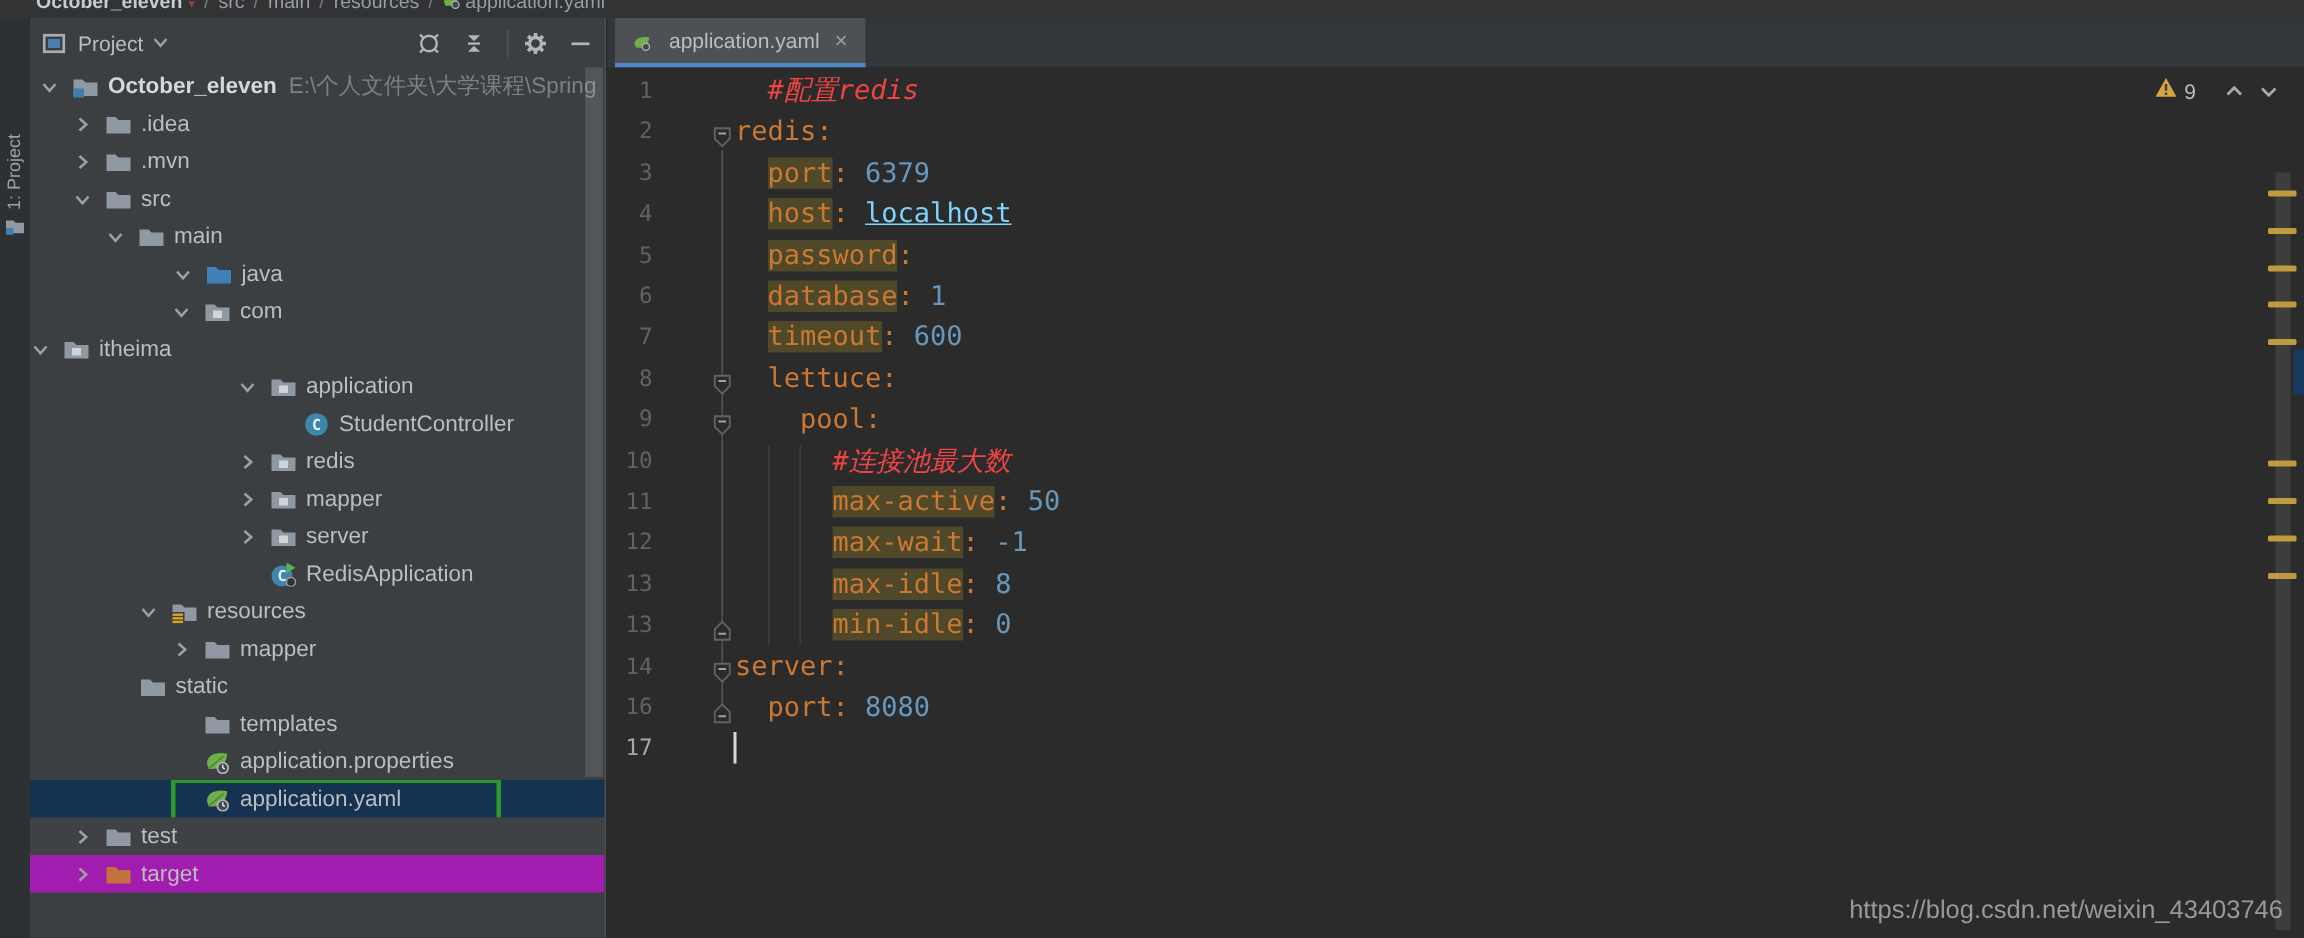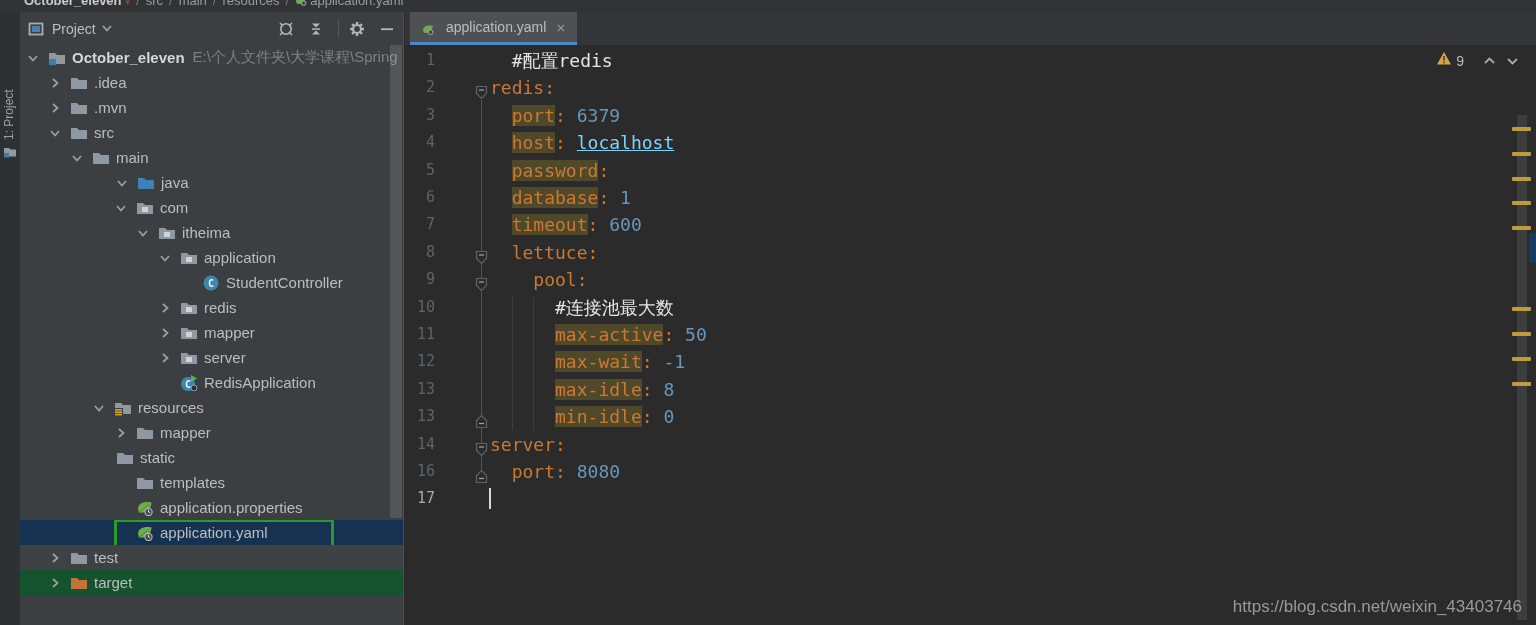--- a/index.html
+++ b/index.html
@@ -25,21 +25,21 @@
   .panel-header{position:absolute;left:0;top:0;width:100%;height:33px;display:flex;align-items:center;padding:0 8px;}
   .panel-title{color:#bbbdbf;font-size:14px;margin:0 4px 0 8px;}
   .hdr-ico{width:16px;height:16px;display:inline-block;}
   .hdr-btn{width:16px;height:16px;margin-left:14px;display:inline-block;}
   .hdr-spacer{flex:1;}
   .hdr-sep{width:1px;height:18px;background:#55585a;margin-left:14px;}
   .tree{position:absolute;left:0;top:33px;width:100%;height:580px;font-size:15px;color:#bbbdbf;}
   .tree-row{position:relative;height:25px;display:flex;align-items:center;white-space:nowrap;overflow:hidden;}
   .tree-row.sel{background:#153250;}
   .tree-row.testbg{background:#3f4245;}
-  .tree-row.targetbg{background:#14532d;}
+  .tree-row.targetbg{background:#a21caf;}
   .chev{width:14px;height:14px;margin-right:8px;flex:none;}
   .t-ico{width:18px;height:16px;margin-right:6px;flex:none;}
   .t-label{flex:none;}
   .t-label.b{font-weight:bold;color:#d5d7d9;}
   .t-sub{color:#7d8083;margin-left:8px;}
   .tree-row.annotated::after{content:"";position:absolute;left:94px;top:-1px;width:214px;height:26px;
     border:3px solid #2c9a28;pointer-events:none;}
   .tree-scrollbar{position:absolute;right:1px;top:33px;width:12px;height:473px;background:rgba(255,255,255,.12);}
   
   .editor{position:absolute;left:405px;top:12px;width:1131px;height:613px;background:#2b2b2b;}
@@ -55,21 +55,21 @@
     font-family:"DejaVu Sans Mono",monospace;font-size:18px;line-height:27.4px;}
   .ln{position:absolute;left:0;width:30px;text-align:right;color:#606366;font-size:15px;}
   .ln.bright{color:#a6a8aa;}
   .foldm{position:absolute;left:70px;top:6px;width:13px;height:15px;}
   .ctext{position:absolute;left:85px;white-space:pre;color:#a9b7c6;}
   .key{color:#cc7832;background:#4f4829;}
   .k0{color:#cc7832;}
   .pn{color:#cc7832;}
   .num{color:#6897bb;}
   .val{color:#7dd3fc;text-decoration:underline;}
-  .cmt{color:#e5e5e5;}
+  .cmt{color:#ef4444;font-style:italic;}
   .caret{position:absolute;left:84px;top:3px;width:2px;height:21px;background:#d8d8d8;}
   
   .inspections{position:absolute;top:6px;right:16px;display:flex;align-items:center;}
   .warn-count{color:#bbbdbf;font-size:14px;margin:0 10px 0 4px;}
   .nav-chev{width:15px;height:14px;margin-left:8px;}
   .editor-scrollbar{position:absolute;right:9px;top:70px;width:10px;height:505px;background:rgba(255,255,255,.085);}
   .stripe-mark{position:absolute;right:5px;width:19px;height:4px;background:#c09a3f;border-radius:1px;}
   .blue-mark{position:absolute;right:0;top:188px;width:7px;height:30px;background:#153c60;}
   .watermark{position:absolute;right:14px;top:552px;color:#98999b;font-size:17px;}
 </style>
@@ -197,21 +197,21 @@
     <span class="chev"><svg width="14" height="14" viewBox="0 0 14 14">
             <polyline points="3,5 7,9.5 11,5" fill="none" stroke="#9da1a3" stroke-width="1.7"></polyline>
           </svg></span>
     <span class="t-ico"><svg width="18" height="16" viewBox="0 0 18 16">
             <path d="M1 3 h6 l2 2 h8 v9 H1 z" fill="#8f99a3"></path>
             <rect x="6" y="7" width="6" height="5" fill="#cfd4d8"></rect>
           </svg></span>
     <span class="t-label ">com</span>
 
   </div>
-      <div class="tree-row  " style="padding-left:116px">
+      <div class="tree-row  " style="">
     <span class="chev"><svg width="14" height="14" viewBox="0 0 14 14">
             <polyline points="3,5 7,9.5 11,5" fill="none" stroke="#9da1a3" stroke-width="1.7"></polyline>
           </svg></span>
     <span class="t-ico"><svg width="18" height="16" viewBox="0 0 18 16">
             <path d="M1 3 h6 l2 2 h8 v9 H1 z" fill="#8f99a3"></path>
             <rect x="6" y="7" width="6" height="5" fill="#cfd4d8"></rect>
           </svg></span>
     <span class="t-label ">itheima</span>
 
   </div>
@@ -296,21 +296,21 @@
       <div class="tree-row  " style="padding-left:94px">
     <span class="chev"><svg width="14" height="14" viewBox="0 0 14 14">
             <polyline points="5,3 9.5,7 5,11" fill="none" stroke="#9da1a3" stroke-width="1.7"></polyline>
           </svg></span>
     <span class="t-ico"><svg width="18" height="16" viewBox="0 0 18 16">
             <path d="M1 3 h6 l2 2 h8 v9 H1 z" fill="#8f99a3"></path>
           </svg></span>
     <span class="t-label ">mapper</span>
 
   </div>
-      <div class="tree-row  " style="padding-left:74px">
+      <div class="tree-row  " style="padding-left:51px">
     <span class="chev"></span>
     <span class="t-ico"><svg width="18" height="16" viewBox="0 0 18 16">
             <path d="M1 3 h6 l2 2 h8 v9 H1 z" fill="#8f99a3"></path>
           </svg></span>
     <span class="t-label ">static</span>
 
   </div>
       <div class="tree-row  " style="padding-left:94px">
     <span class="chev"></span>
     <span class="t-ico"><svg width="18" height="16" viewBox="0 0 18 16">

